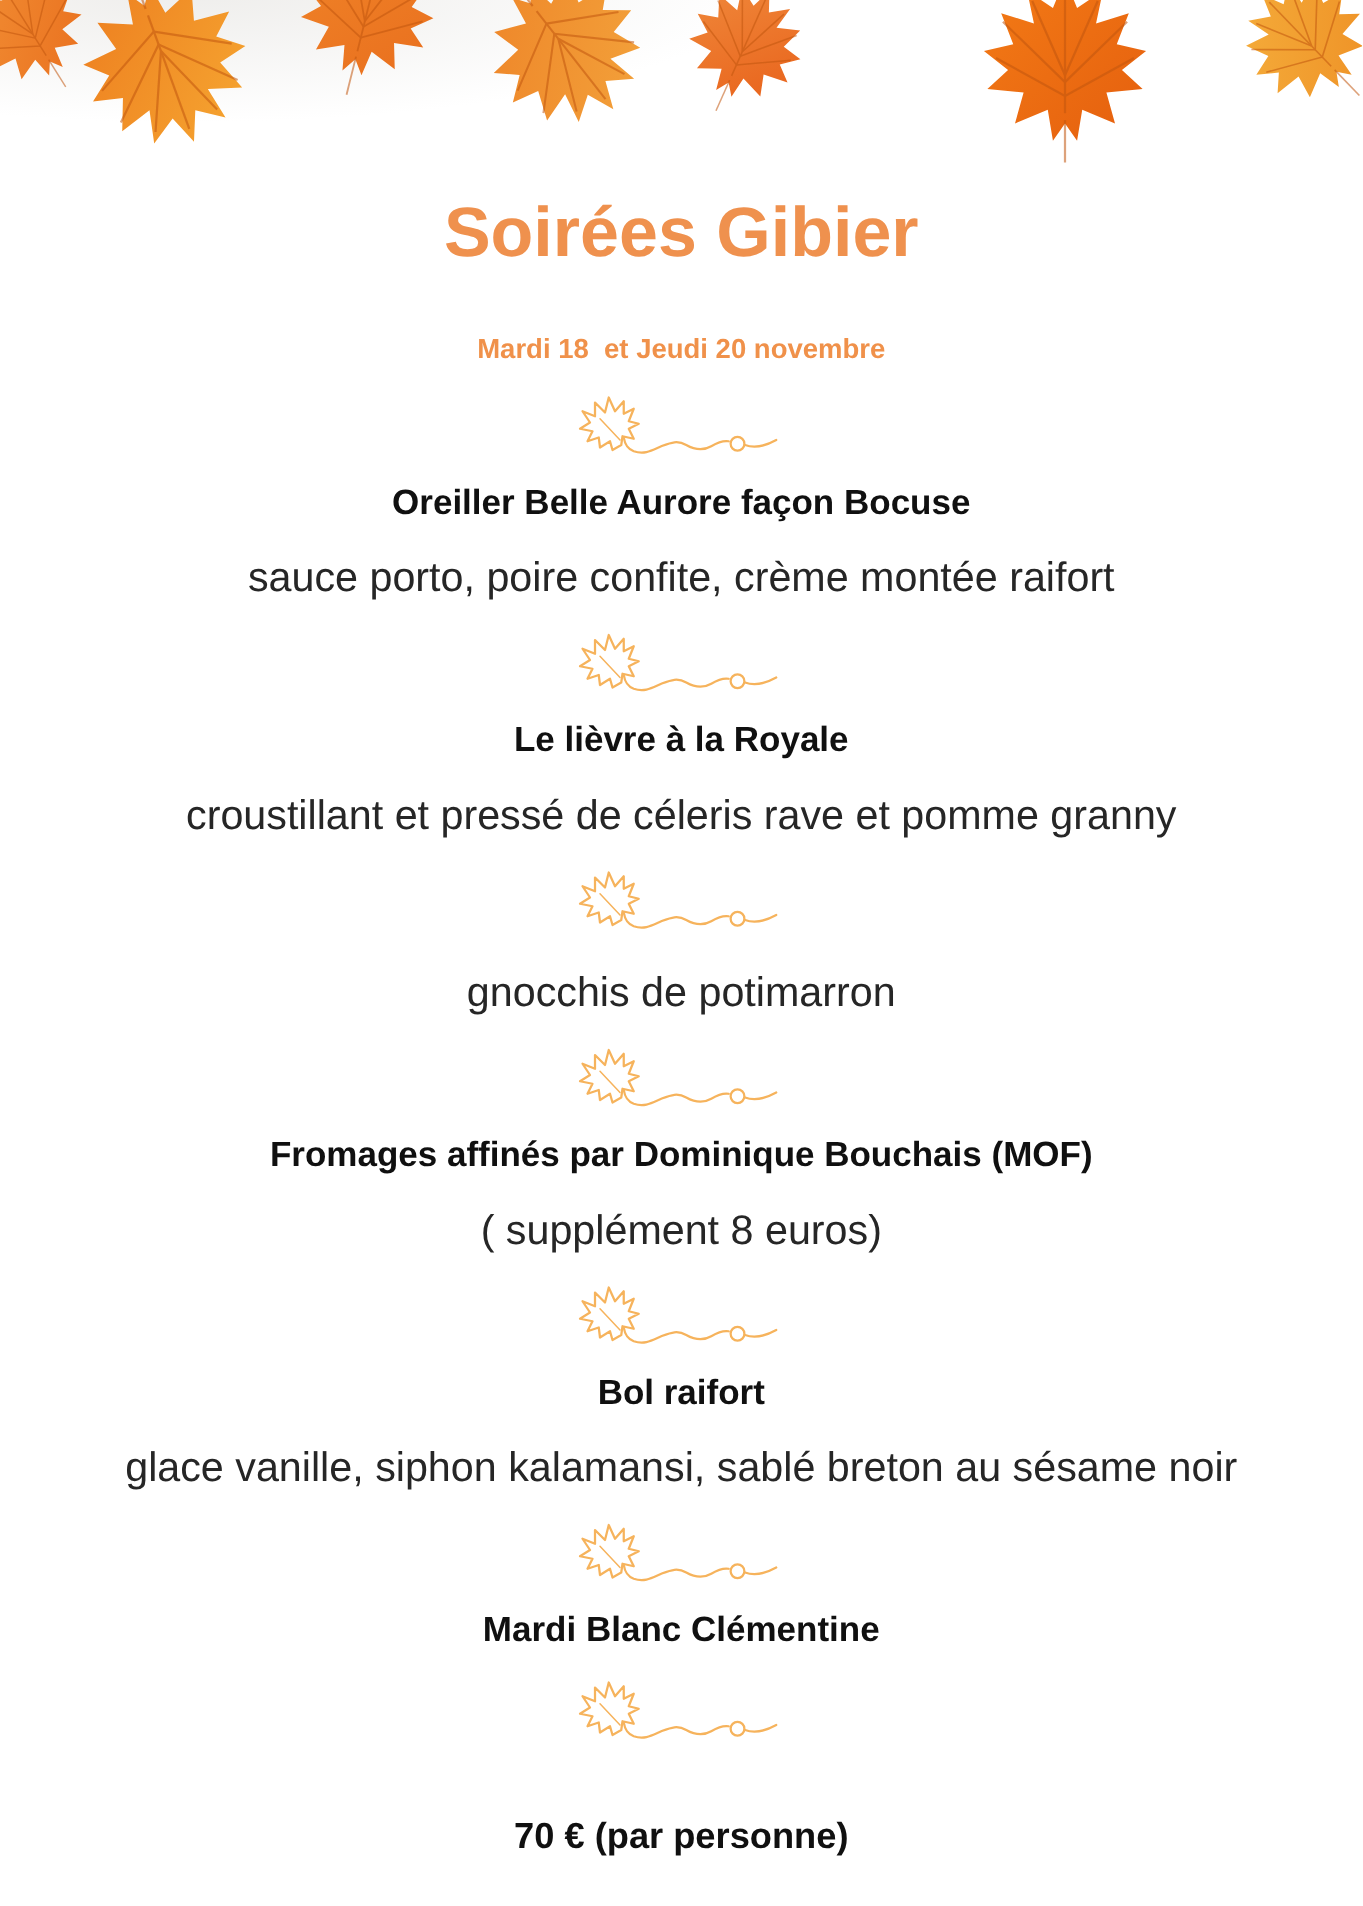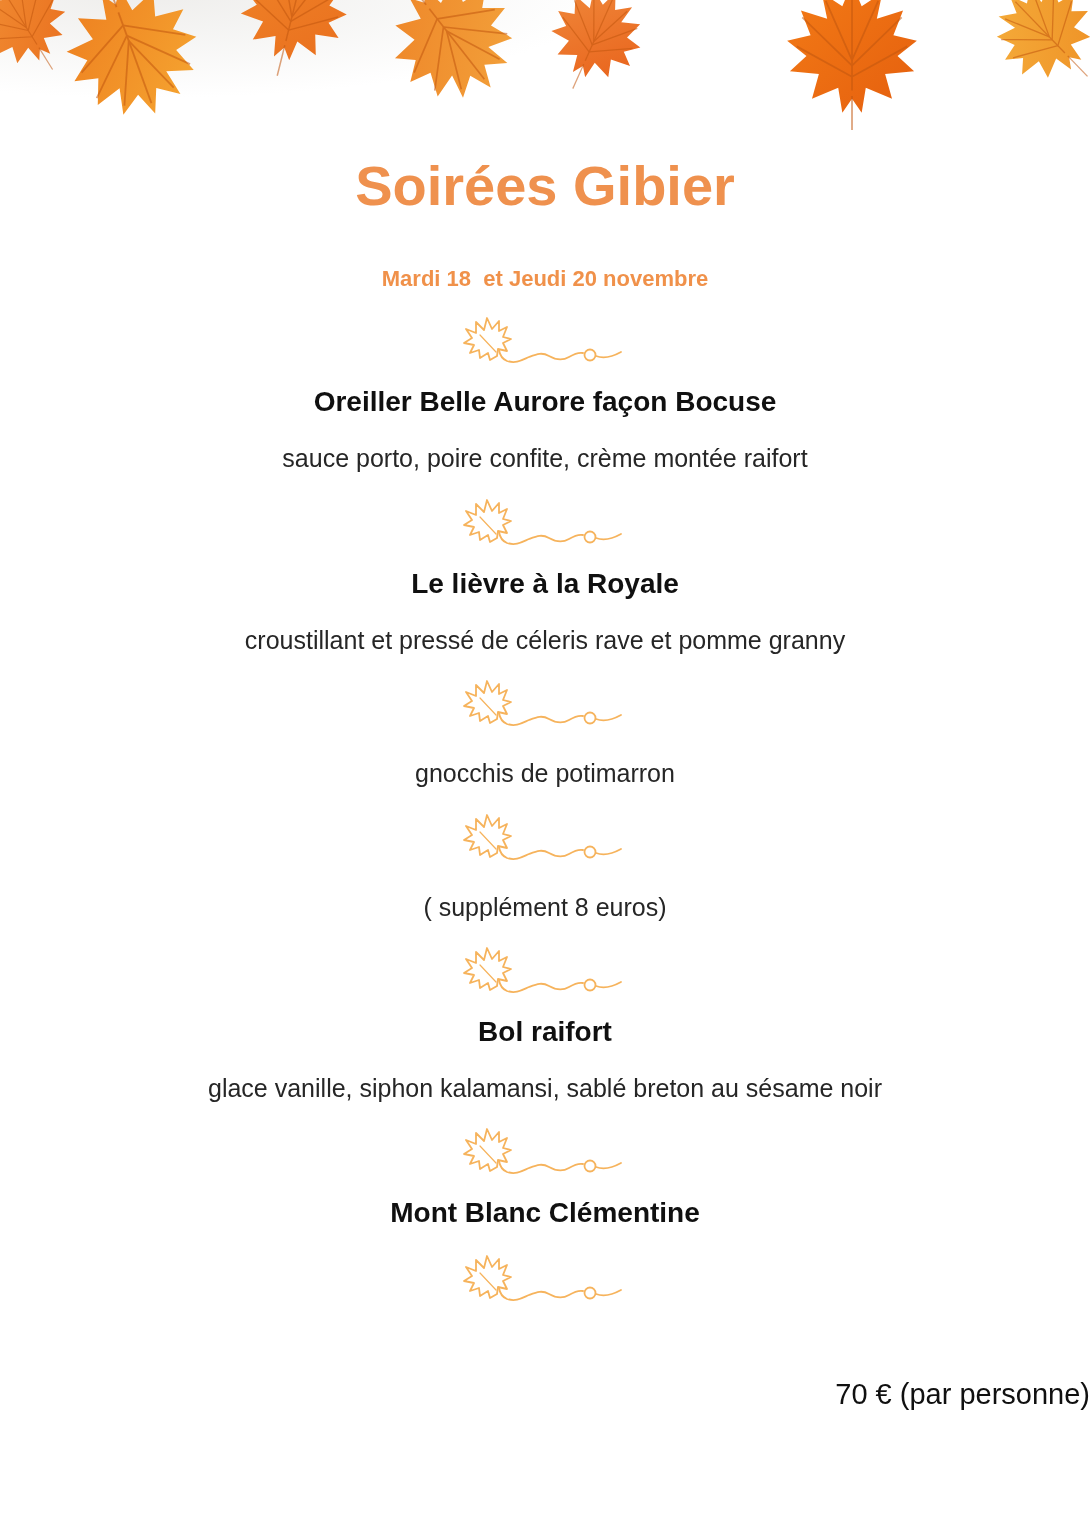--- a/index.html
+++ b/index.html
@@ -54,32 +54,32 @@
     margin: 19px 0 0;
     text-align: center;
     font-size: 28px;
     line-height: 1.05;
     font-weight: 700;
     color: var(--heading-text);
   }
   .item-desc {
     margin: 29px 0 0;
     text-align: center;
-    font-size: 25px;
+    font-size: 33px;
     line-height: 1.05;
     font-weight: 400;
     color: var(--body-text);
   }
   .item-desc.italic { }
   .price {
-    margin: 73px 0 0;
-    text-align: right;
+    margin: 58px 0 0;
+    text-align: center;
     font-size: 29px;
     line-height: 1.05;
-    font-weight: 400;
+    font-weight: 700;
     color: var(--heading-text);
   }
 </style>
 </head>
 <body>
 
 <div class="page" style="--title-orange: #EF914E; --subtitle-orange: #F0914A; --divider-gold: #F6B35C; --heading-text: #101010; --body-text: #262626;">
   <div class="leaves-band" id="leaves-band">
       <svg class="maple" style="left:-20px;top:-26px;width:92px;height:106px;transform:rotate(-32deg)" viewBox="0 0 100 115">
     <defs>
@@ -243,20 +243,21 @@
   <div class="menu-item">
     <div class="divider-wrap">
           <svg viewBox="0 0 190 52" width="190" height="52" fill="none" stroke="#F6B35C" stroke-width="1.8" stroke-linejoin="round" stroke-linecap="round">
     <path d="M47 40 L40 44 L38 37 L30 42 L29 34 L20 37 L24 29 L14 27 L22 22 L16 13 L26 17 L26 6 L34 14 L37 2 L42 13 L49 5 L49 15 L57 11 L53 21 L61 23 L53 27 L57 35 L48 33 Z"></path>
     <path d="M46 36 L30 19" stroke-width="1.2"></path>
     <path d="M49 34 C 50 40, 52 43, 57 45 C 66 48, 72 44, 79 41 C 87 38, 92 36, 99 40 C 106 44, 112 45, 119 41 C 124 38, 128 36, 133 37"></path>
     <circle cx="140" cy="39" r="5.5"></circle>
     <path d="M146 40 C 154 43, 162 41, 171 36"></path>
   </svg>
         </div>
+    <div class="item-name">Fromages affinés par Dominique Bouchais (MOF)</div>
     <div class="item-desc italic">( supplément 8 euros)</div>
   </div>
 
   <div class="menu-item">
     <div class="divider-wrap">
           <svg viewBox="0 0 190 52" width="190" height="52" fill="none" stroke="#F6B35C" stroke-width="1.8" stroke-linejoin="round" stroke-linecap="round">
     <path d="M47 40 L40 44 L38 37 L30 42 L29 34 L20 37 L24 29 L14 27 L22 22 L16 13 L26 17 L26 6 L34 14 L37 2 L42 13 L49 5 L49 15 L57 11 L53 21 L61 23 L53 27 L57 35 L48 33 Z"></path>
     <path d="M46 36 L30 19" stroke-width="1.2"></path>
     <path d="M49 34 C 50 40, 52 43, 57 45 C 66 48, 72 44, 79 41 C 87 38, 92 36, 99 40 C 106 44, 112 45, 119 41 C 124 38, 128 36, 133 37"></path>
     <circle cx="140" cy="39" r="5.5"></circle>
@@ -270,21 +271,21 @@
   <div class="menu-item">
     <div class="divider-wrap">
           <svg viewBox="0 0 190 52" width="190" height="52" fill="none" stroke="#F6B35C" stroke-width="1.8" stroke-linejoin="round" stroke-linecap="round">
     <path d="M47 40 L40 44 L38 37 L30 42 L29 34 L20 37 L24 29 L14 27 L22 22 L16 13 L26 17 L26 6 L34 14 L37 2 L42 13 L49 5 L49 15 L57 11 L53 21 L61 23 L53 27 L57 35 L48 33 Z"></path>
     <path d="M46 36 L30 19" stroke-width="1.2"></path>
     <path d="M49 34 C 50 40, 52 43, 57 45 C 66 48, 72 44, 79 41 C 87 38, 92 36, 99 40 C 106 44, 112 45, 119 41 C 124 38, 128 36, 133 37"></path>
     <circle cx="140" cy="39" r="5.5"></circle>
     <path d="M146 40 C 154 43, 162 41, 171 36"></path>
   </svg>
         </div>
-    <div class="item-name">Mont Blanc Clémentine</div>
+    <div class="item-name">Mardi Blanc Clémentine</div>
 
   </div>
 </div>
 
   <div class="divider-wrap">
       <svg viewBox="0 0 190 52" width="190" height="52" fill="none" stroke="#F6B35C" stroke-width="1.8" stroke-linejoin="round" stroke-linecap="round">
     <path d="M47 40 L40 44 L38 37 L30 42 L29 34 L20 37 L24 29 L14 27 L22 22 L16 13 L26 17 L26 6 L34 14 L37 2 L42 13 L49 5 L49 15 L57 11 L53 21 L61 23 L53 27 L57 35 L48 33 Z"></path>
     <path d="M46 36 L30 19" stroke-width="1.2"></path>
     <path d="M49 34 C 50 40, 52 43, 57 45 C 66 48, 72 44, 79 41 C 87 38, 92 36, 99 40 C 106 44, 112 45, 119 41 C 124 38, 128 36, 133 37"></path>
     <circle cx="140" cy="39" r="5.5"></circle>

